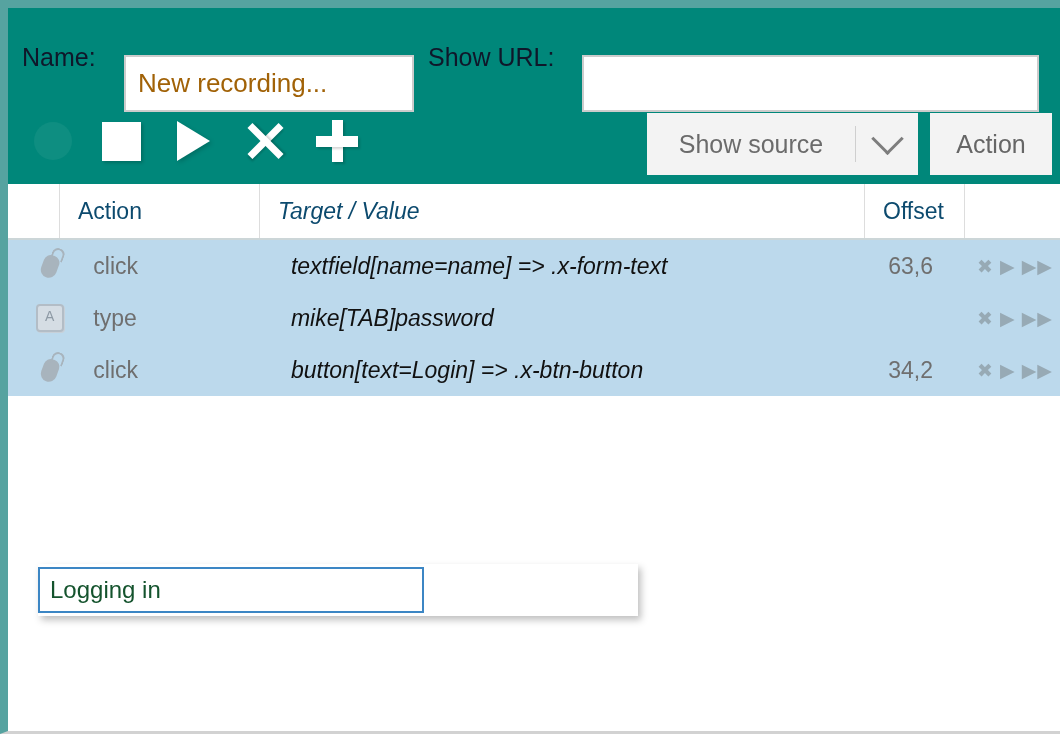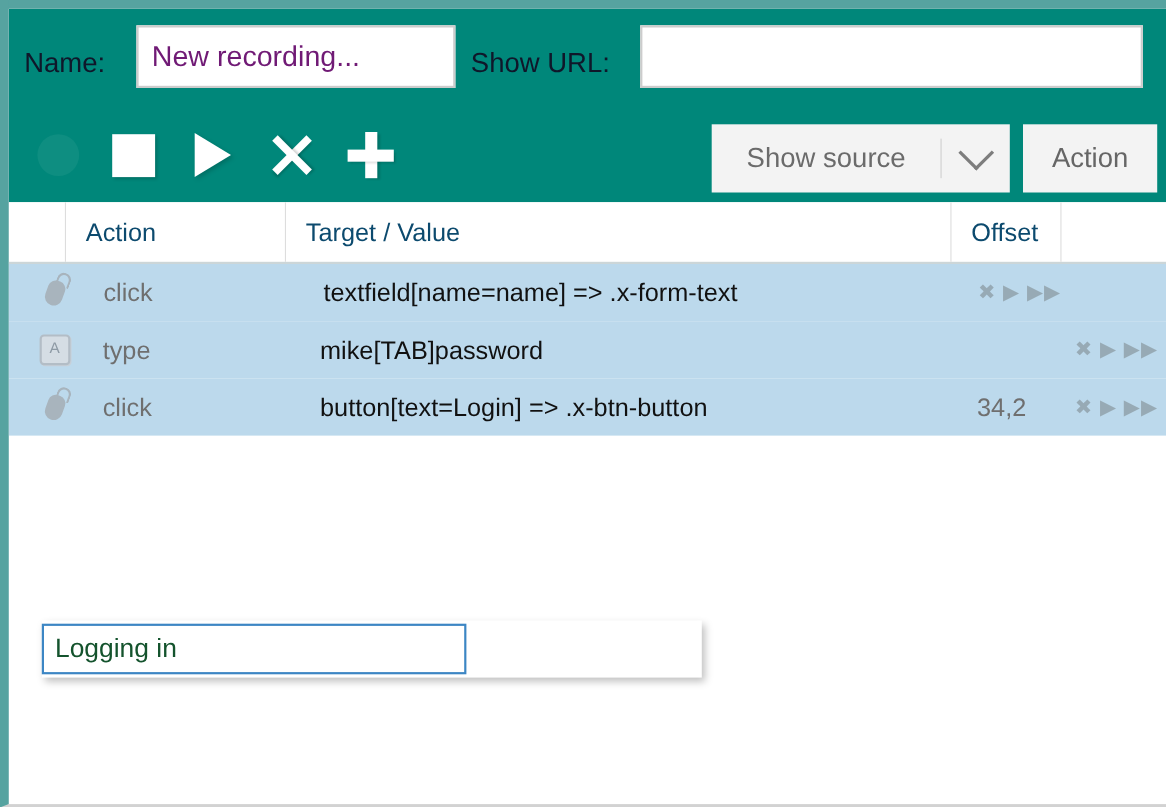--- a/index.html
+++ b/index.html
@@ -52,23 +52,24 @@
   .lbl-name { left: 14px; top: 37px; }
   .lbl-url  { left: 420px; top: 37px; }
 
   .txtinput {
     position: absolute;
     background: #ffffff;
     border: 2px solid #cccccc;
     box-sizing: border-box;
     font-family: "Liberation Sans", sans-serif;
     font-size: 26px;
-    color: #701a75;
+    color: #a16207;
     padding: 0 12px;
     outline: none;
+    margin-top: 32px;
   }
   .inp-name { left: 116px; top: 15px; width: 290px; height: 57px; }
   .inp-url  { left: 574px; top: 15px; width: 457px; height: 57px; }
 
   
   .toolbar {
     position: absolute;
     left: 0; right: 0;
     top: 94px;
     height: 82px;
@@ -199,21 +200,21 @@
     align-items: center;
     color: #0c4a6e;
     font-size: 23px;
     box-sizing: border-box;
     border-right: 1px solid #dddddd;
     padding-left: 18px;
   }
   .th.last { border-right: none; }
   .c-icon   { width: 52px; padding-left: 0; }
   .c-action { width: 200px; }
-  .c-target { width: 605px; }
+  .c-target { width: 605px; font-style: italic; }
   .c-offset { width: 100px; }
   .c-ops    { width: 92px; }
 
   .trow {
     display: flex;
     height: 52px;
     background: #bcd9ec;
     align-items: center;
     box-sizing: border-box;
     padding-left: 16px;
@@ -359,20 +360,21 @@
       <div class="th c-offset">Offset</div>
       <div class="th c-ops last"></div>
     </div>
 
     <div class="trow">
       <div class="td c-icon">
         <span class="mouse-ic"></span>
       </div>
       <div class="td c-action td-action">click</div>
       <div class="td c-target td-target">textfield[name=name] =&gt; .x-form-text</div>
+      <div class="td c-offset td-offset">63,6</div>
       <div class="td c-ops td-ops">
         <span class="op">✖</span>
         <span class="op">▶</span>
         <span class="op">▶▶</span>
       </div>
     </div>
 
     <div class="trow">
       <div class="td c-icon">
         <span class="key-ic">A</span>

